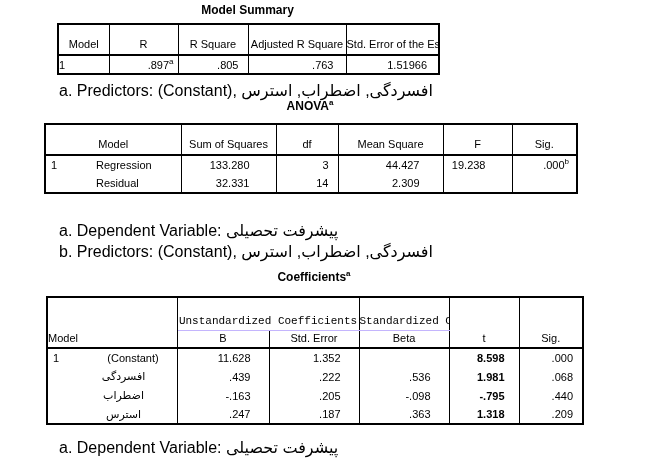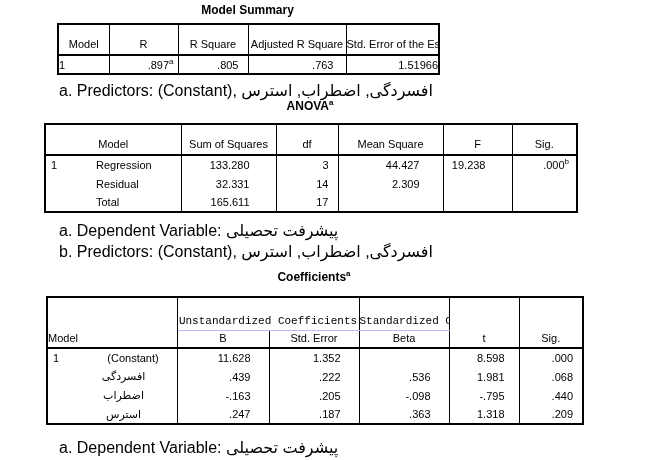--- a/index.html
+++ b/index.html
@@ -18,21 +18,21 @@
   .hleft{text-align:left;padding-left:5px;}
   .num{text-align:right;}
   .mnum{display:inline-block;width:45px;padding-left:5px;}
   
   #t1{left:57px;top:23px;width:381px;}
   #t1 tr.hdr{height:31px;}
   #t1 tr.data{height:19px;}
   #t1 .c-r{padding-right:4px;}
   #t1 .c-rsq{padding-right:9px;}
   #t1 .c-adj{padding-right:12px;}
-  #t1 .c-se{}
+  #t1 .c-se{padding-right:11px;}
   
   #t2{left:44px;top:123px;width:532px;}
   #t2 tr.hdr{height:31px;}
   #t2 tr.data{height:19px;padding-left:36px;}
   #t2 .c-ss{padding-right:26px;}
   #t2 .c-df{padding-right:9px;}
   #t2 .c-ms{padding-right:23px;}
   #t2 .c-f{padding-right:26px;}
   #t2 .c-sig{padding-right:7px;}
   #t2 td.lbl{text-align:left;}
@@ -40,21 +40,21 @@
   #t3{left:46px;top:296px;width:536px;}
   #t3 tr.hdr1{height:33px;}
   #t3 tr.hdr2{height:18px;}
   #t3 tr.data{height:19px;}
   #t3 .span-hd{vertical-align:bottom;text-align:center;border-bottom:1px solid #c4b5fd;
                padding-bottom:2px;line-height:13px;font-family:Liberation Mono, monospace;}
   #t3 .hdr2 td{vertical-align:bottom;text-align:center;border-bottom:2px solid #000;padding-bottom:3px;}
   #t3 .rspan{vertical-align:bottom;text-align:center;border-bottom:2px solid #000;padding-bottom:3px;}
   #t3 .rspan.hleft{text-align:left;}
   #t3 .c-b,#t3 .c-se2,#t3 .c-beta{padding-right:18px;margin-top:20px;}
-  #t3 .c-t{padding-right:14px;}
+  #t3 .c-t{padding-right:14px;font-weight:bold;}
   #t3 .c-sig2{padding-right:9px;}
   #t3 td.lbl{text-align:left;}
   #t3 .rlabel{display:inline-block;text-align:center;}
   #t3 tr.r0 .rlabel{width:70px;padding-right:8px;}
   #t3 tr.rp .rlabel{width:51px;padding-right:11px;}
   .footnote{position:absolute;font-size:16px;white-space:nowrap;}
   #title1{left:57px;top:3px;width:381px;}
   #title2{left:44px;top:99px;width:532px;}
   #title3{left:46px;top:270px;width:536px;}
   #fn1{left:59px;top:81px;}
@@ -129,28 +129,20 @@
       <td class="num c-sig"><span>.000</span><sup>b</sup></td>
     </tr>
     <tr class="data">
       <td class="lbl"><span class="mnum"></span><span>Residual</span></td>
       <td class="num c-ss">32.331</td>
       <td class="num c-df">14</td>
       <td class="num c-ms">2.309</td>
       <td class="num c-f"></td>
       <td class="num c-sig"></td>
     </tr>
-    <tr class="data">
-      <td class="lbl"><span class="mnum"></span><span>Total</span></td>
-      <td class="num c-ss">165.611</td>
-      <td class="num c-df">17</td>
-      <td class="num c-ms"></td>
-      <td class="num c-f"></td>
-      <td class="num c-sig"></td>
-    </tr>
   </tbody>
     </table>
 
   <div class="footnote" id="fn2a">a. Dependent Variable: پیشرفت تحصیلی</div>
   <div class="footnote" id="fn2b">b. Predictors: (Constant), افسردگی, اضطراب, استرس</div>
 
   <div class="title" id="title3"><span>Coefficients</span><sup>a</sup></div>
 
   <table class="spss" id="t3">
     <colgroup>

